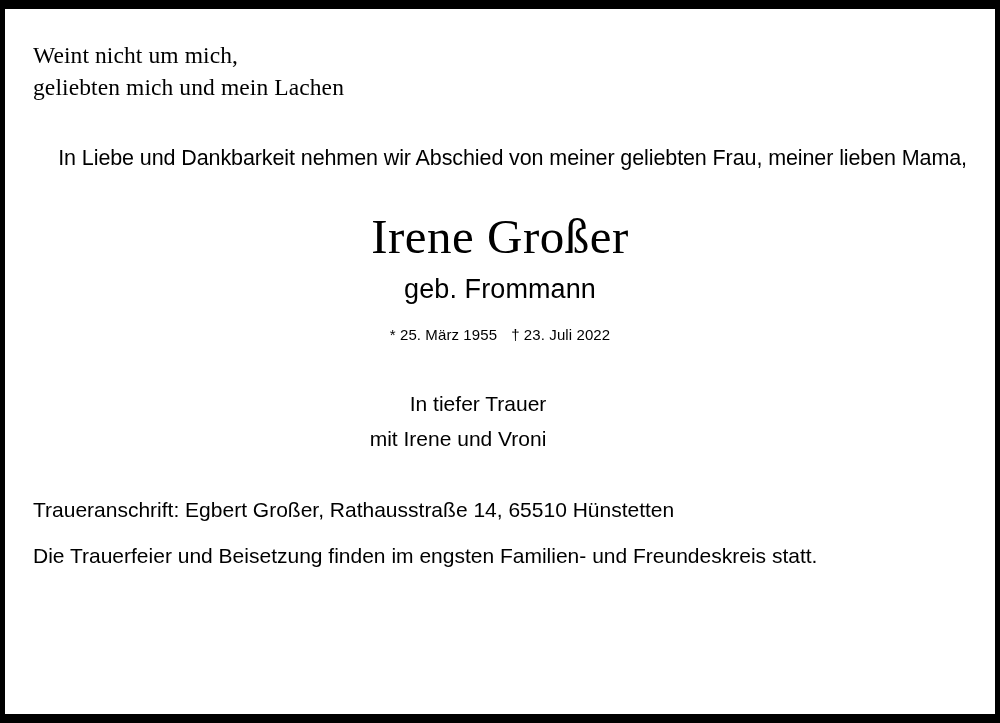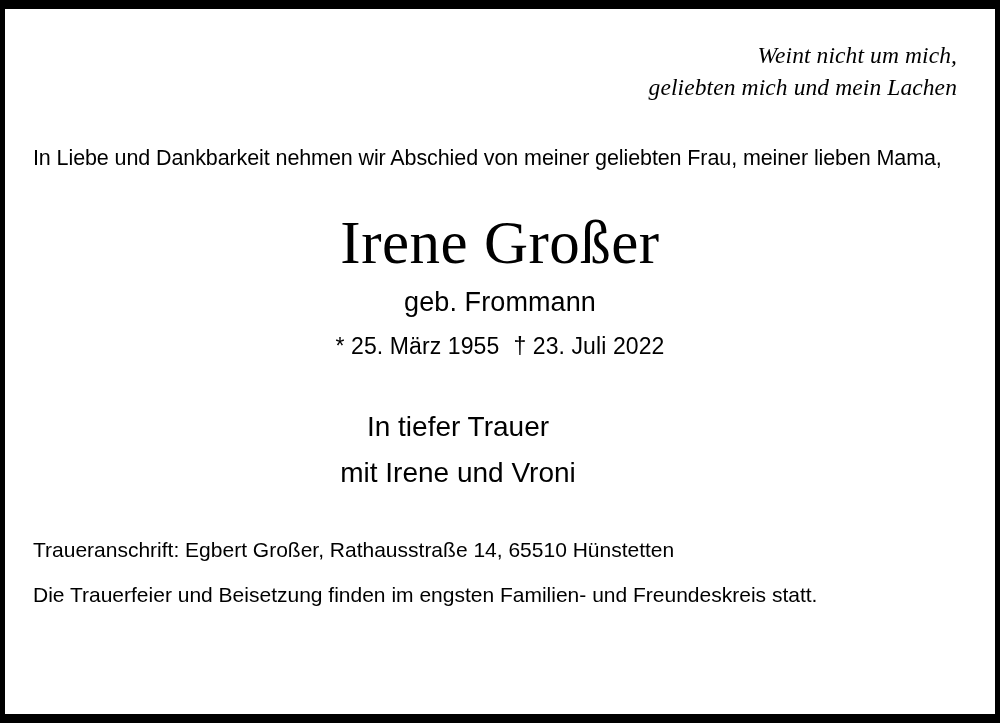--- a/index.html
+++ b/index.html
@@ -29,75 +29,73 @@
   .inner {
     box-sizing: border-box;
     width: 100%;
     height: 100%;
     padding: 24px 28px 10px 28px;
     position: relative;
   }
 
   
   .verse {
-    text-align: right;
     font-family: "Liberation Serif", serif;
-    font-style: italic;
     font-size: 23.5px;
     line-height: 1.37;
     letter-spacing: 0.1px;
     margin: 0 10px 0 0;
     padding-top: 6px;
   }
   .verse div { white-space: nowrap; }
 
   
   .intro {
     margin-top: 40px;
     font-size: 21.5px;
     line-height: 1.45;
     letter-spacing: -0.1px;
-    text-align: left;
+    text-align: right;
   }
   .intro div { white-space: nowrap; }
 
   
   .name-block {
     text-align: center;
     margin-top: 36px;
   }
   .name {
     font-family: "Liberation Serif", serif;
-    font-size: 61px;
+    font-size: 49px;
     line-height: 1.05;
     letter-spacing: 0.5px;
     font-weight: normal;
     margin: 0;
   }
   .maiden {
     font-size: 27px;
     margin-top: 12px;
     letter-spacing: 0.1px;
   }
   .dates {
-    font-size: 23px;
-    margin-top: 15px;
+    font-size: 15px;
+    margin-top: 21px;
     letter-spacing: 0.1px;
   }
   .dates .sep { display: inline-block; width: 14px; }
 
   
   .mourners {
     margin-top: 44px;
     display: flex;
     justify-content: center;
   }
   .mourners-inner {
-    text-align: center;
-    font-size: 28px;
+    text-align: right;
+    font-size: 21px;
     line-height: 1.65;
     transform: translateX(-42px);
   }
   .mourners-inner div { white-space: nowrap; }
 
   
   .footer {
     margin-top: 38px;
     font-size: 21px;
     line-height: 1.5;

